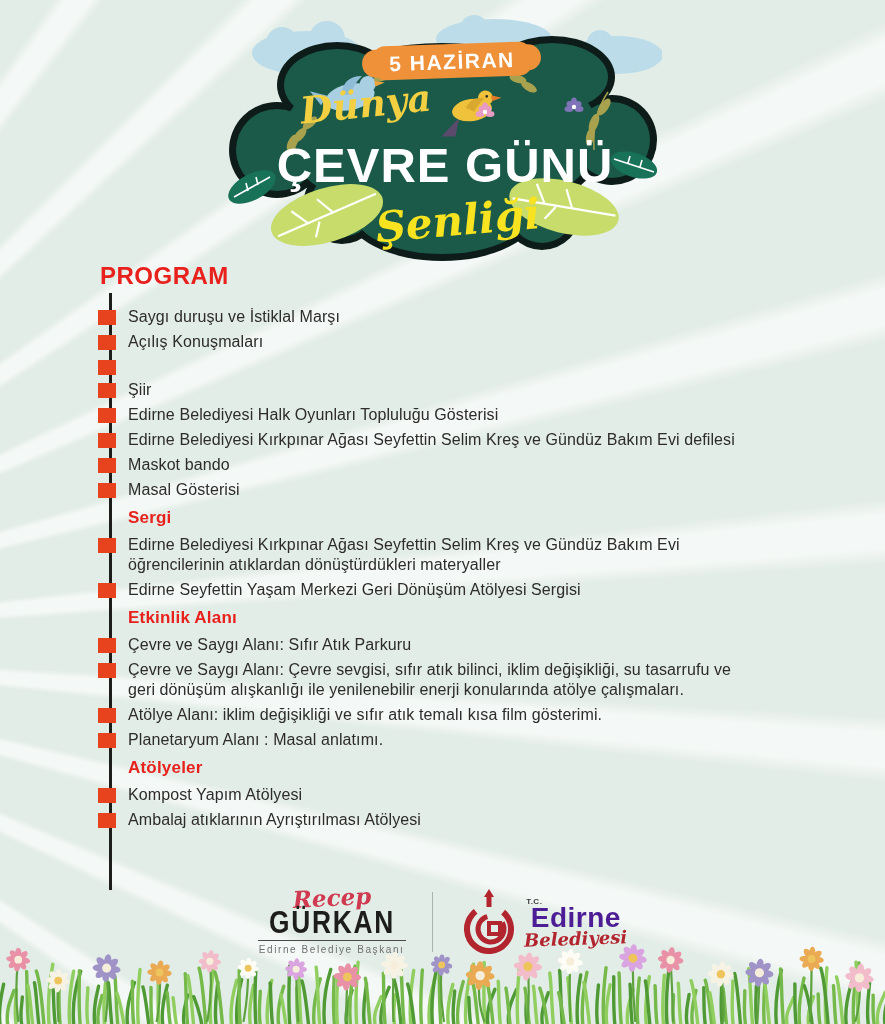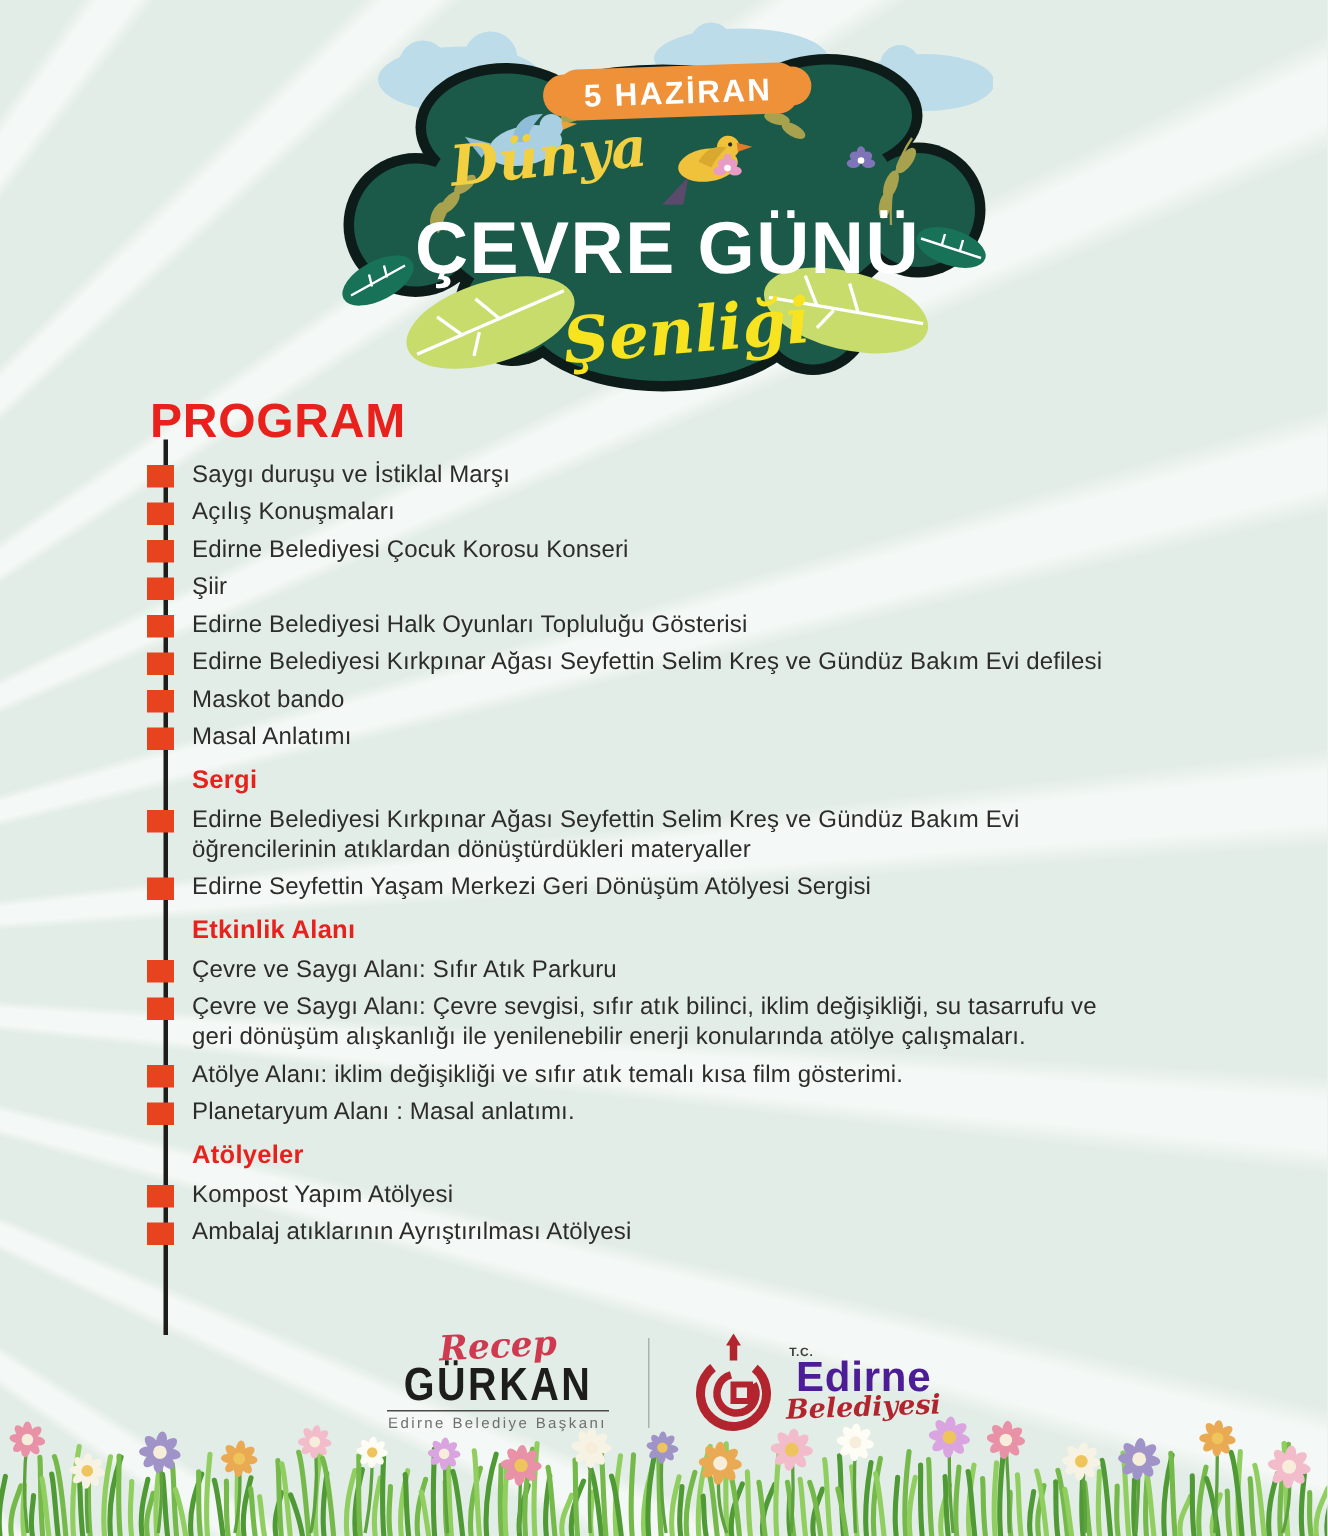--- a/index.html
+++ b/index.html
@@ -18,21 +18,21 @@
       rgba(255,255,255,0) 0deg, rgba(255,255,255,0) 6.8deg,
       rgba(255,255,255,0.62) 7.5deg, rgba(255,255,255,0.62) 9.0deg,
       rgba(255,255,255,0) 9.7deg);
   }
 
   .logo-svg { position:absolute; left:222px; top:14px; width:440px; height:252px; }
 
   .program { position:absolute; left:0; top:0; width:885px; }
   .program-title {
     position:absolute; left:100px; top:262px; margin:0;
-    font-size:32px; font-weight:bold; letter-spacing:0.5px;
+    font-size:24px; font-weight:bold; letter-spacing:0.5px;
     color: var(--accent-red,#e8211d);
   }
   .rail {
     position:absolute; left:109px; top:293px; width:2.5px; height:597px;
     background:#1d1d1c;
   }
   .prog-list {
     position:absolute; left:98px; top:307px; width:700px;
     display:flex; flex-direction:column; gap:5px;
   }
@@ -218,41 +218,40 @@
         <div class="prog-item">
           <span class="bullet"></span>
           <span class="item-text">Saygı duruşu ve İstiklal Marşı</span>
         </div>
         <div class="prog-item">
           <span class="bullet"></span>
           <span class="item-text">Açılış Konuşmaları</span>
         </div>
         <div class="prog-item">
           <span class="bullet"></span>
-          <span class="item-text">Edirne Belediyesi Çocuk Korosu Konseri</span>
         </div>
         <div class="prog-item">
           <span class="bullet"></span>
           <span class="item-text">Şiir</span>
         </div>
         <div class="prog-item">
           <span class="bullet"></span>
           <span class="item-text">Edirne Belediyesi Halk Oyunları Topluluğu Gösterisi</span>
         </div>
         <div class="prog-item">
           <span class="bullet"></span>
           <span class="item-text">Edirne Belediyesi Kırkpınar Ağası Seyfettin Selim Kreş ve Gündüz Bakım Evi defilesi</span>
         </div>
         <div class="prog-item">
           <span class="bullet"></span>
           <span class="item-text">Maskot bando</span>
         </div>
         <div class="prog-item">
           <span class="bullet"></span>
-          <span class="item-text">Masal Anlatımı</span>
+          <span class="item-text">Masal Gösterisi</span>
         </div>
         <div class="sec-heading">Sergi</div>
         <div class="prog-item">
           <span class="bullet"></span>
           <span class="item-text">Edirne Belediyesi Kırkpınar Ağası Seyfettin Selim Kreş ve Gündüz Bakım Evi<br>öğrencilerinin atıklardan dönüştürdükleri materyaller</span>
         </div>
         <div class="prog-item">
           <span class="bullet"></span>
           <span class="item-text">Edirne Seyfettin Yaşam Merkezi Geri Dönüşüm Atölyesi Sergisi</span>
         </div>

